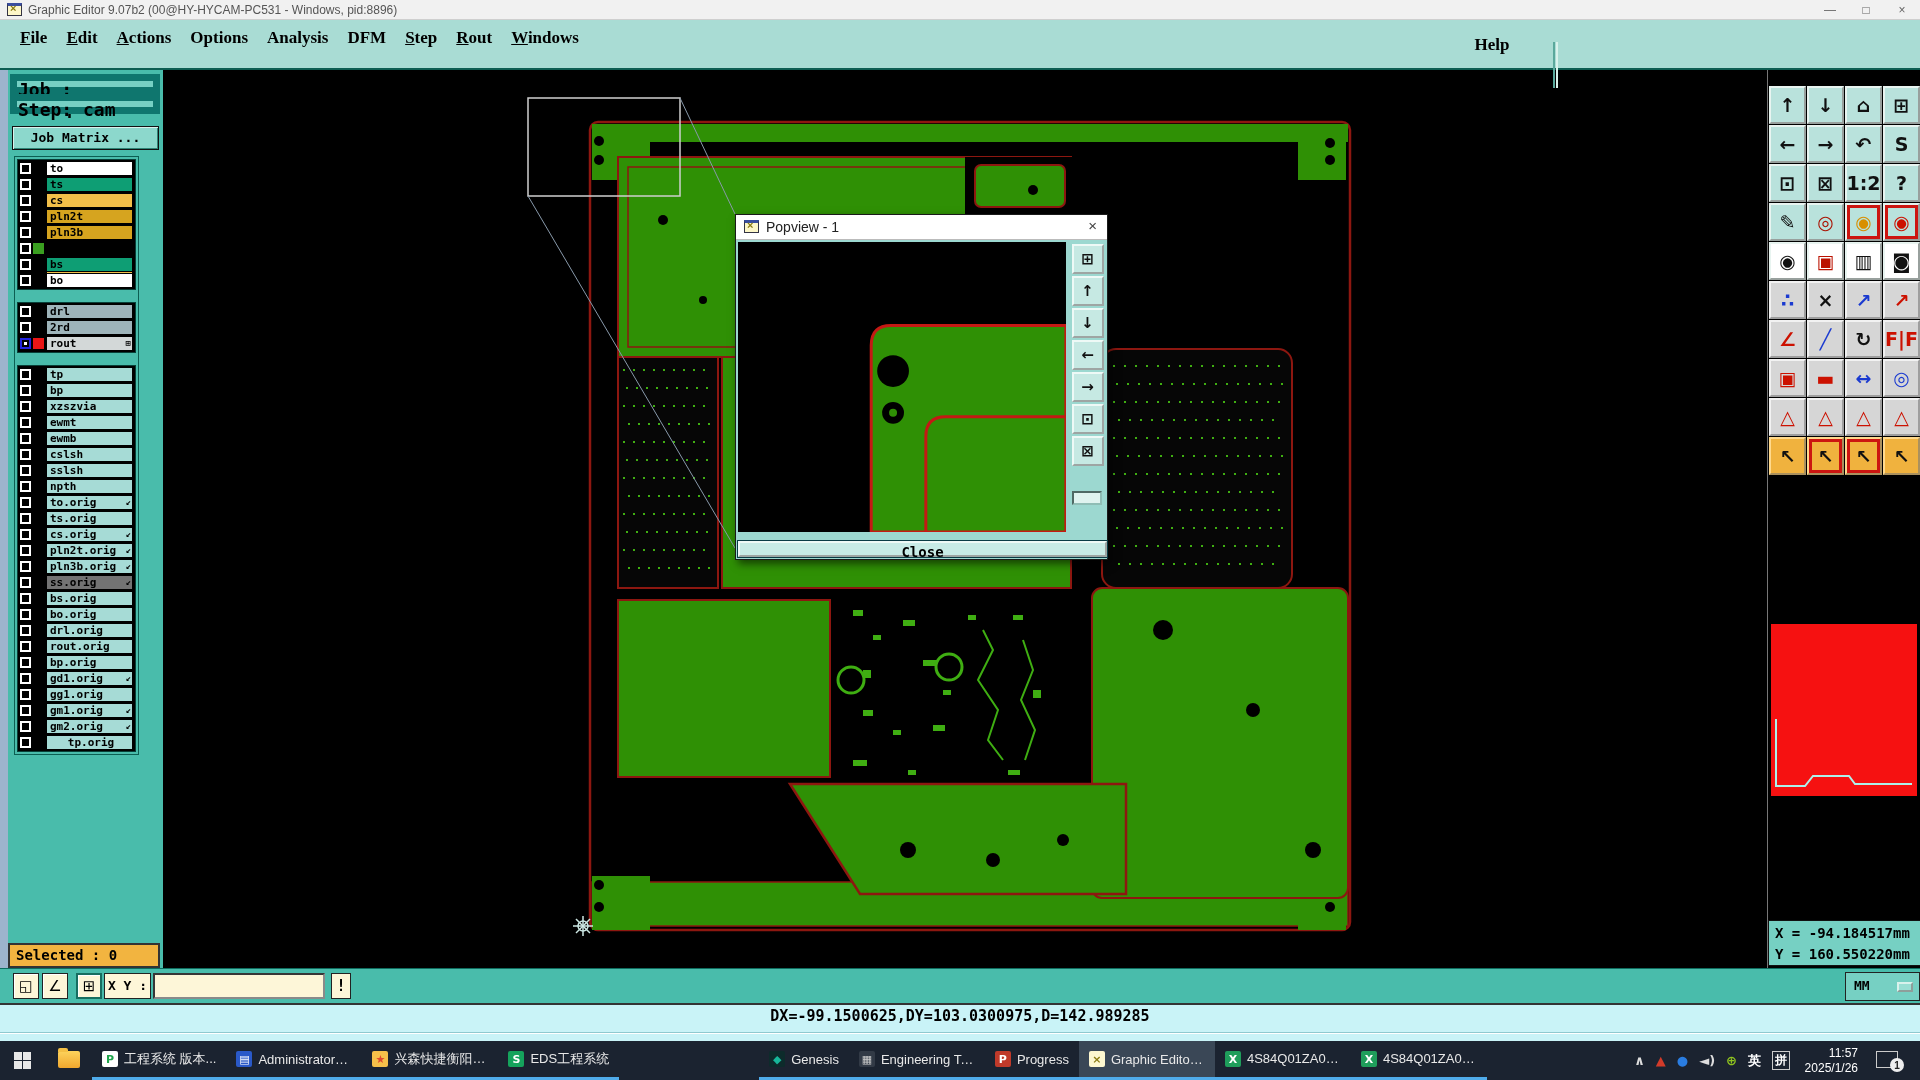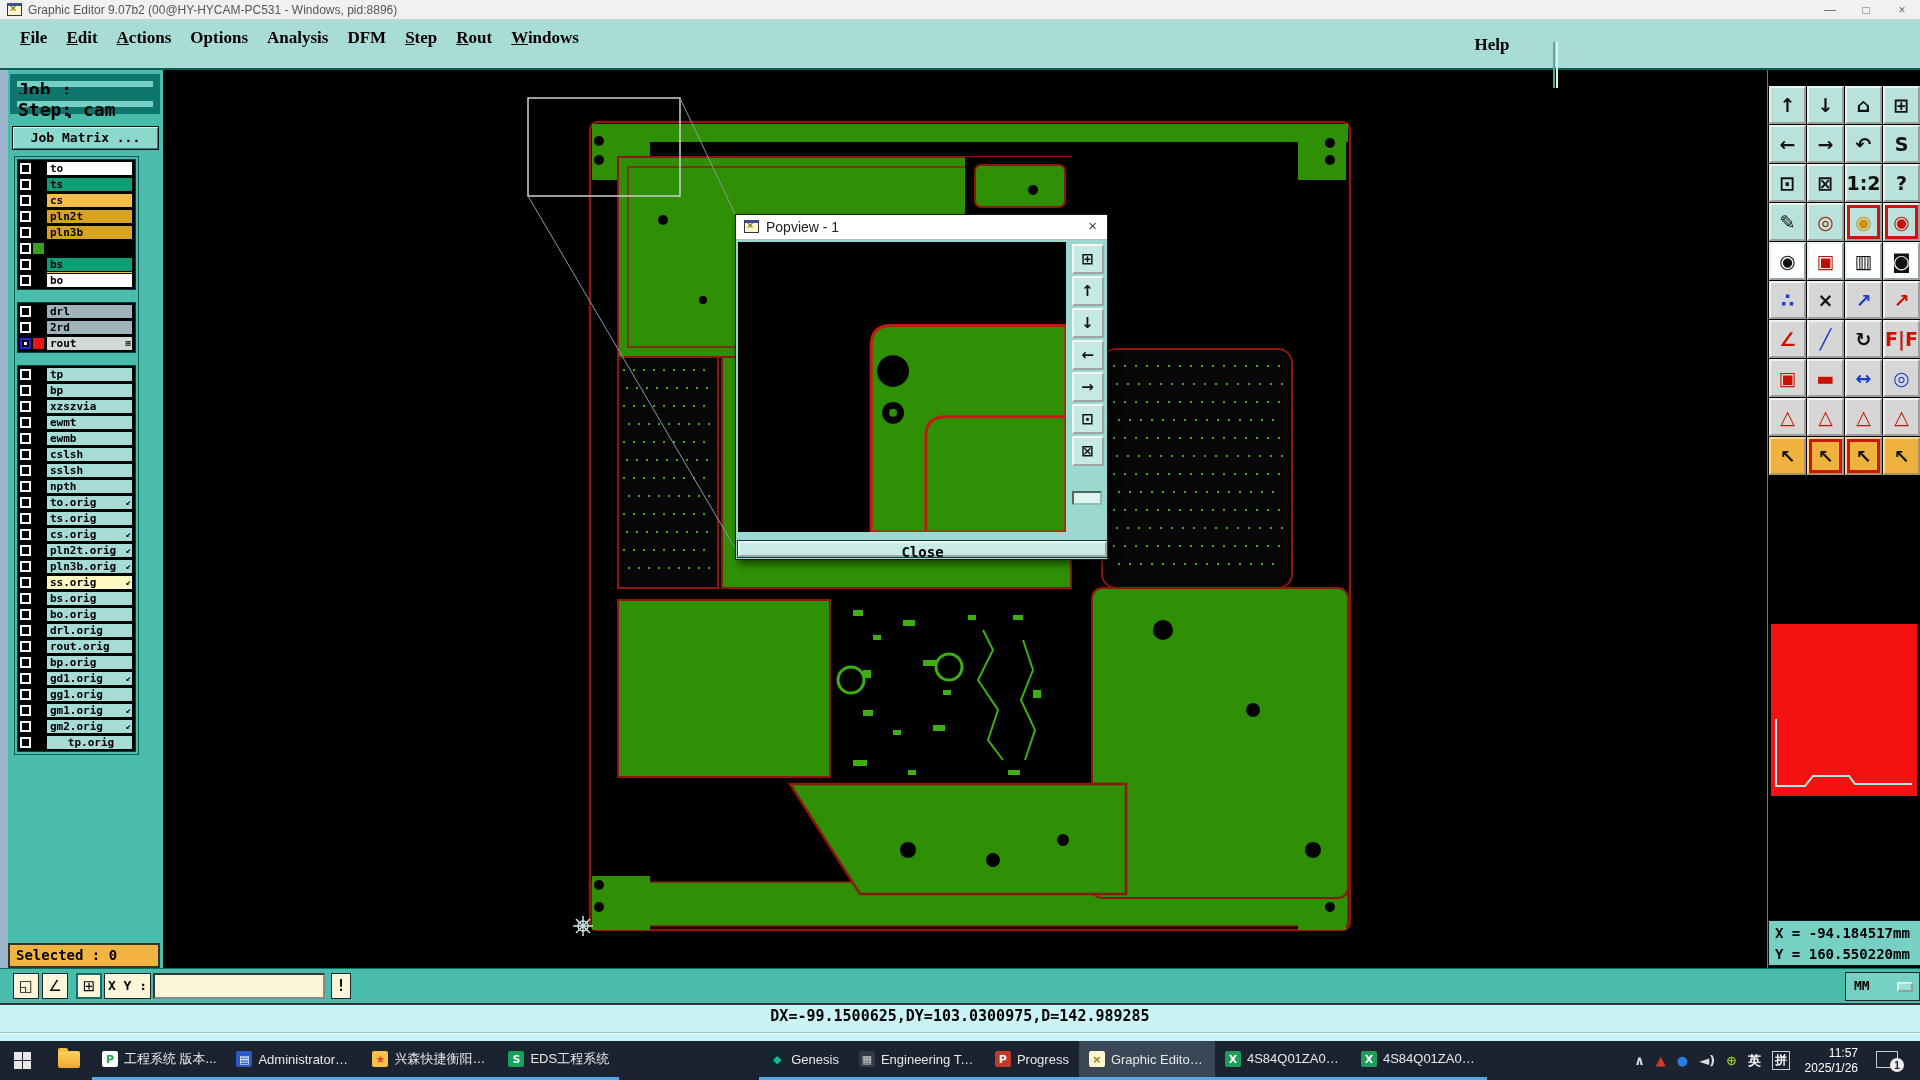--- a/index.html
+++ b/index.html
@@ -284,21 +284,21 @@
         <span class="lname" style="background: rgb(166, 219, 214);"><span>pln2t.orig</span><span class="lflag">↙</span></span>
       </div>
         <div class="layer-row">
         <span class="lcheck"></span>
         <span class="lswatch" style="background: rgb(0, 0, 0);"></span>
         <span class="lname" style="background: rgb(166, 219, 214);"><span>pln3b.orig</span><span class="lflag">↙</span></span>
       </div>
         <div class="layer-row">
         <span class="lcheck"></span>
         <span class="lswatch" style="background: rgb(0, 0, 0);"></span>
-        <span class="lname" style="background: #fef9c3;"><span>ss.orig</span><span class="lflag">↙</span></span>
+        <span class="lname" style="background: #737373;"><span>ss.orig</span><span class="lflag">↙</span></span>
       </div>
         <div class="layer-row">
         <span class="lcheck"></span>
         <span class="lswatch" style="background: rgb(0, 0, 0);"></span>
         <span class="lname" style="background: rgb(166, 219, 214);"><span>bs.orig</span><span class="lflag"></span></span>
       </div>
         <div class="layer-row">
         <span class="lcheck"></span>
         <span class="lswatch" style="background: rgb(0, 0, 0);"></span>
         <span class="lname" style="background: rgb(166, 219, 214);"><span>bo.orig</span><span class="lflag"></span></span>

